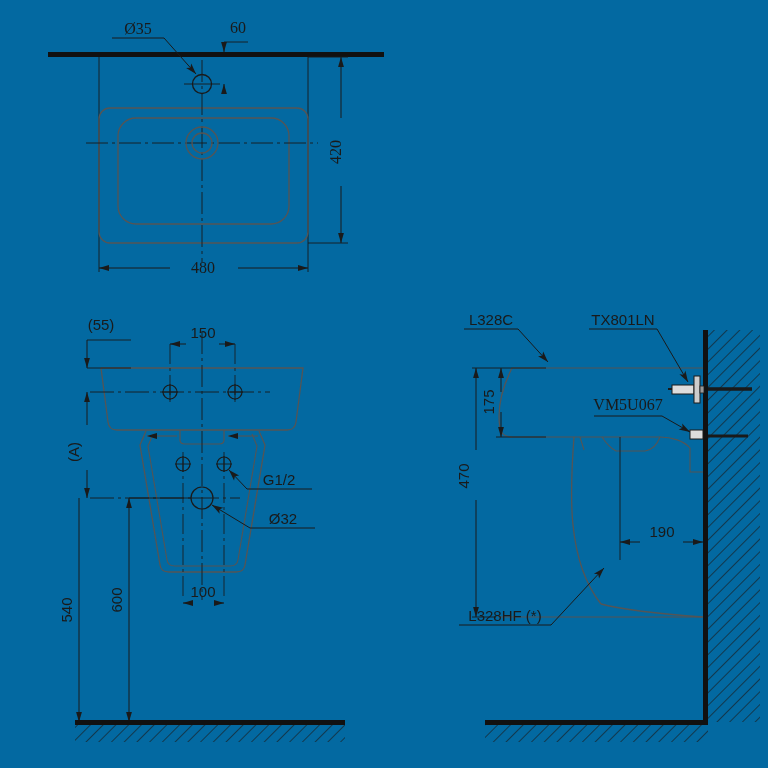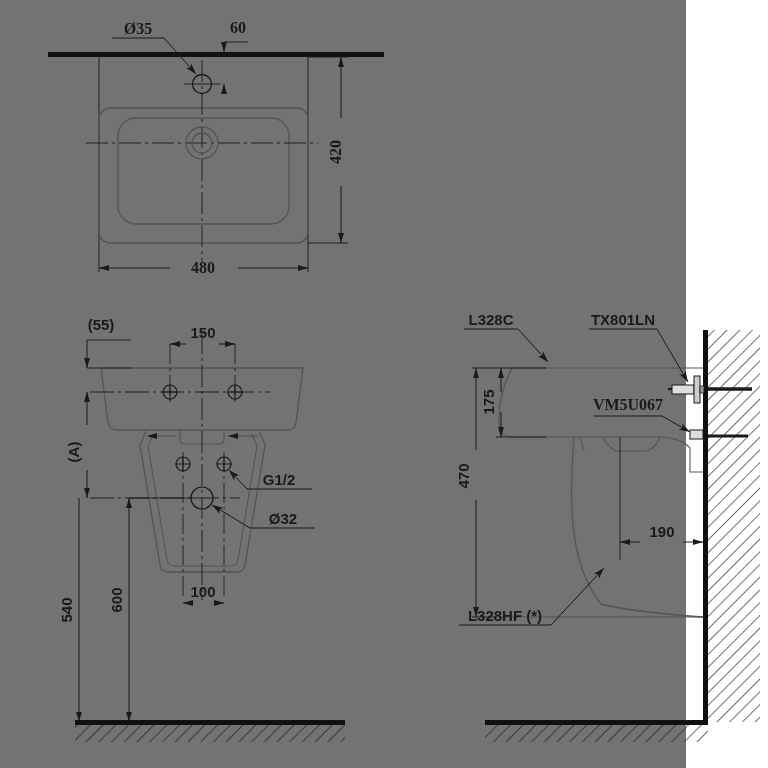--- a/index.html
+++ b/index.html
@@ -1,17 +1,17 @@
 <!DOCTYPE html>
 <html><head>
 <meta charset="utf-8">
 <style>
   html,body{margin:0;padding:0;background:#ffffff;}
   body{width:768px;height:768px;font-family:"Liberation Sans",sans-serif;overflow:hidden;}
-  #sheet{position:relative;width:686px;height:768px;background:#737373;font-weight:bold;}
+  #sheet{position:relative;width:768px;height:768px;background:#0369a1;}
   svg{display:block;}
   text{font-family:"Liberation Sans",sans-serif;fill:#1a1a1a;}
   .dimtxt{font-size:15px;}
   .labeltxt{font-size:15px;}
   .serif{font-family:"Liberation Serif",serif;font-size:16px;}
 </style>
 </head>
 <body>
 
 <div id="sheet">

